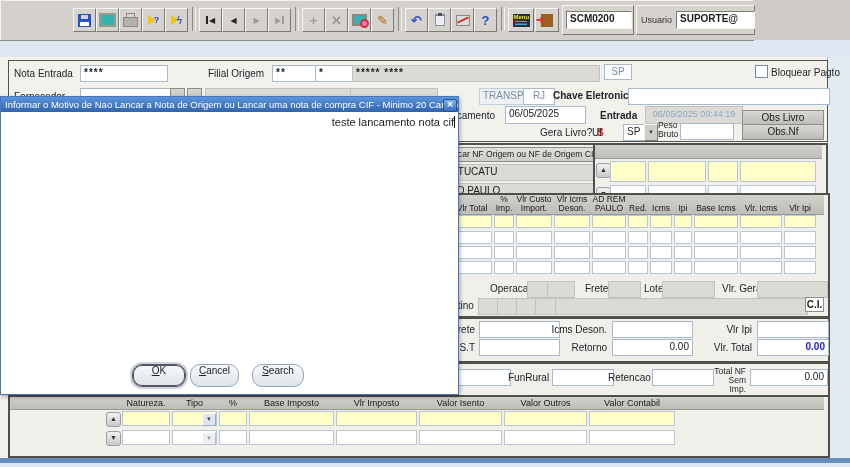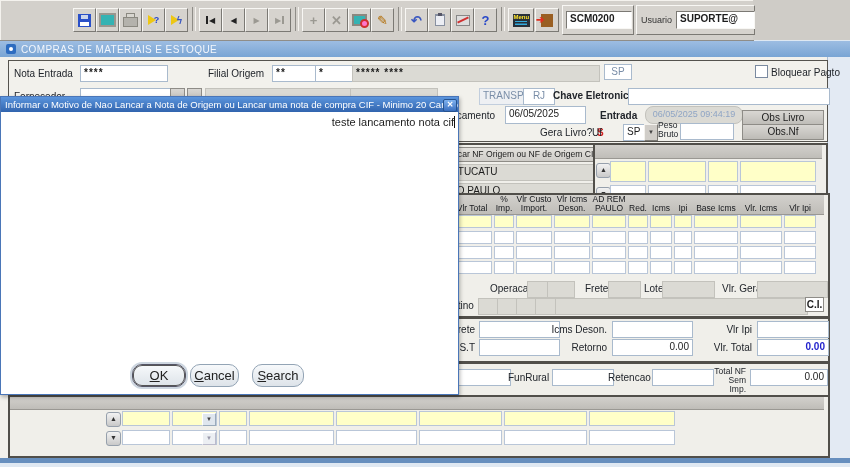--- a/index.html
+++ b/index.html
@@ -89,30 +89,30 @@
           border:1px solid #4a76b8;box-shadow:1px 2px 4px rgba(0,0,0,.3);z-index:60;}
   .dtitle{position:absolute;left:0;top:0;width:457px;height:15px;box-sizing:border-box;
           background:linear-gradient(#5b95dd,#3164ae);color:#fff;font-size:9.5px;
           line-height:15px;padding-left:4px;white-space:nowrap;overflow:hidden;}
   .dclose{position:absolute;right:1px;top:2px;width:12px;height:11px;
           background:linear-gradient(#7fb2ef,#3a6fc0);border:1px solid #27538f;border-radius:2px;
           color:#fff;font-size:8px;line-height:10px;text-align:center;font-weight:bold;}
   .dtext{position:absolute;left:2px;top:17px;width:450px;height:330px;font-size:11px;padding:2px;text-align:right;}
   .caret{display:inline-block;width:1px;height:12px;background:#111;vertical-align:-2px;}
   .dbtn{position:absolute;height:21px;border:1px solid #93a4b5;border-radius:10px;
-        background:linear-gradient(#f7f9fb,#dde3e9);font-size:13px;color:#222;
-        display:flex;align-items:center;justify-content:center;}
+        background:linear-gradient(#f7f9fb,#dde3e9);font-size:10px;color:#222;
+        display:flex;justify-content:center;}
   .dbtn span{display:block;}
   .dbtn span::first-letter{text-decoration:underline;}
   .dbtn.focus{box-shadow:0 0 0 2px #cdd6e0,0 0 0 1px #555 inset;border-color:#556;}
   .red{color:#d02020;font-weight:bold;}
   .bluev{color:#2222cc;font-weight:bold;}
   .rt{text-align:right;}
   .dim{color:#7a8ea8;}
-  .dtval{color:#8fa5c5;font-size:9px;border-radius:8px;}
+  .dtval{color:#8fa5c5;font-size:9px;}
 </style>
 </head>
 <body>
 
 <div class="stage">
 
   <div class="abs toolbar"></div>
   <div class="abs tb-rest"></div>
 
   <div class="tbtn" style="left:73px">
@@ -184,24 +184,20 @@
   <div class="tbtn" style="left:535px;width:22px">
       <span class="i-exit"></span>
     </div>
 
   <div class="tpanel" style="left:562px;width:70px"></div>
   <div class="fld inset" style="left:566px;top:11px;width:58px;height:14px;font-weight:bold">SCM0200</div>
   <div class="tpanel" style="left:636px;width:117px"></div>
   <div class="lbl" style="left:641px;top:15px;font-size:9px;color:#333">Usuario</div>
   <div class="fld inset" style="left:676px;top:11px;width:71px;height:14px;font-weight:bold">SUPORTE@</div>
 
-  <div class="abs wtitle">
-    <span class="wicon"></span>
-    <span>COMPRAS DE MATERIAIS E ESTOQUE</span>
-  </div>
 
   <div class="abs content"></div>
   <div class="abs rstrip"></div>
 
   <div class="panel" style="left:8px;top:60px;width:818px;height:80px"></div>
 
   <div class="lbl" style="left:14px;top:68px">Nota Entrada</div>
   <div class="fld" style="left:80px;top:65px;width:80px;height:13px;font-weight:bold;letter-spacing:1px">****</div>
   <div class="lbl" style="left:208px;top:68px">Filial Origem</div>
   <div class="fld" style="left:272px;top:65px;width:36px;height:13px;font-weight:bold;letter-spacing:1px">**</div>
@@ -365,20 +361,30 @@
   <div class="fld" style="left:448px;top:369px;width:55px;height:13px"></div>
   <div class="lbl rlbl" style="left:508px;top:372px;width:40px">FunRural</div>
   <div class="fld" style="left:552px;top:369px;width:54px;height:13px"></div>
   <div class="lbl rlbl" style="left:608px;top:372px;width:40px">Retencao</div>
   <div class="fld" style="left:652px;top:369px;width:54px;height:13px"></div>
   <div class="lbl rlbl" style="left:712px;top:367px;width:34px;font-size:8.5px;line-height:9px;white-space:normal">Total NF Sem Imp.</div>
   <div class="fld rt" style="left:750px;top:369px;width:70px;height:13px">0.00</div>
 
   <div class="panel2" style="left:8px;top:395px;width:818px;height:59px"></div>
   <div class="hdrstrip" style="left:10px;top:397px;width:814px;height:12px"></div>
+  <div class="hrow" style="left:122px;top:398px;width:553px;height:10px">
+    <div class="hcell" style="width:48px;font-size:9px">Natureza.</div>
+    <div class="hcell" style="width:45px;font-size:9px">Tipo</div>
+    <div class="hcell" style="width:28px;font-size:9px">%</div>
+    <div class="hcell" style="width:85px;font-size:9px">Base Imposto</div>
+    <div class="hcell" style="width:81px;font-size:9px">Vlr Imposto</div>
+    <div class="hcell" style="width:83px;font-size:9px">Valor Isento</div>
+    <div class="hcell" style="width:83px;font-size:9px">Valor Outros</div>
+    <div class="hcell" style="width:86px;font-size:9px">Valor Contabil</div>
+  </div>
   <div class="scrbtn" style="left:106px;top:412px">▲</div>
   <div class="scrbtn" style="left:106px;top:431px">▼</div>
   <div class="grow" style="left:122px;top:411px;width:553px;height:15px">
     <div class="cell ycell" style="width:48px"></div>
     <div class="cell ycell" style="width:45px;position:relative">
         <span class="combo-arrow" style="right:0;top:1px;width:12px;height:11px;line-height:11px;background:#dfe6ee;border-color:#fff #9ab #9ab #fff">▼</span>
       </div>
     <div class="cell ycell" style="width:28px"></div>
     <div class="cell ycell" style="width:85px"></div>
     <div class="cell ycell" style="width:81px"></div>

